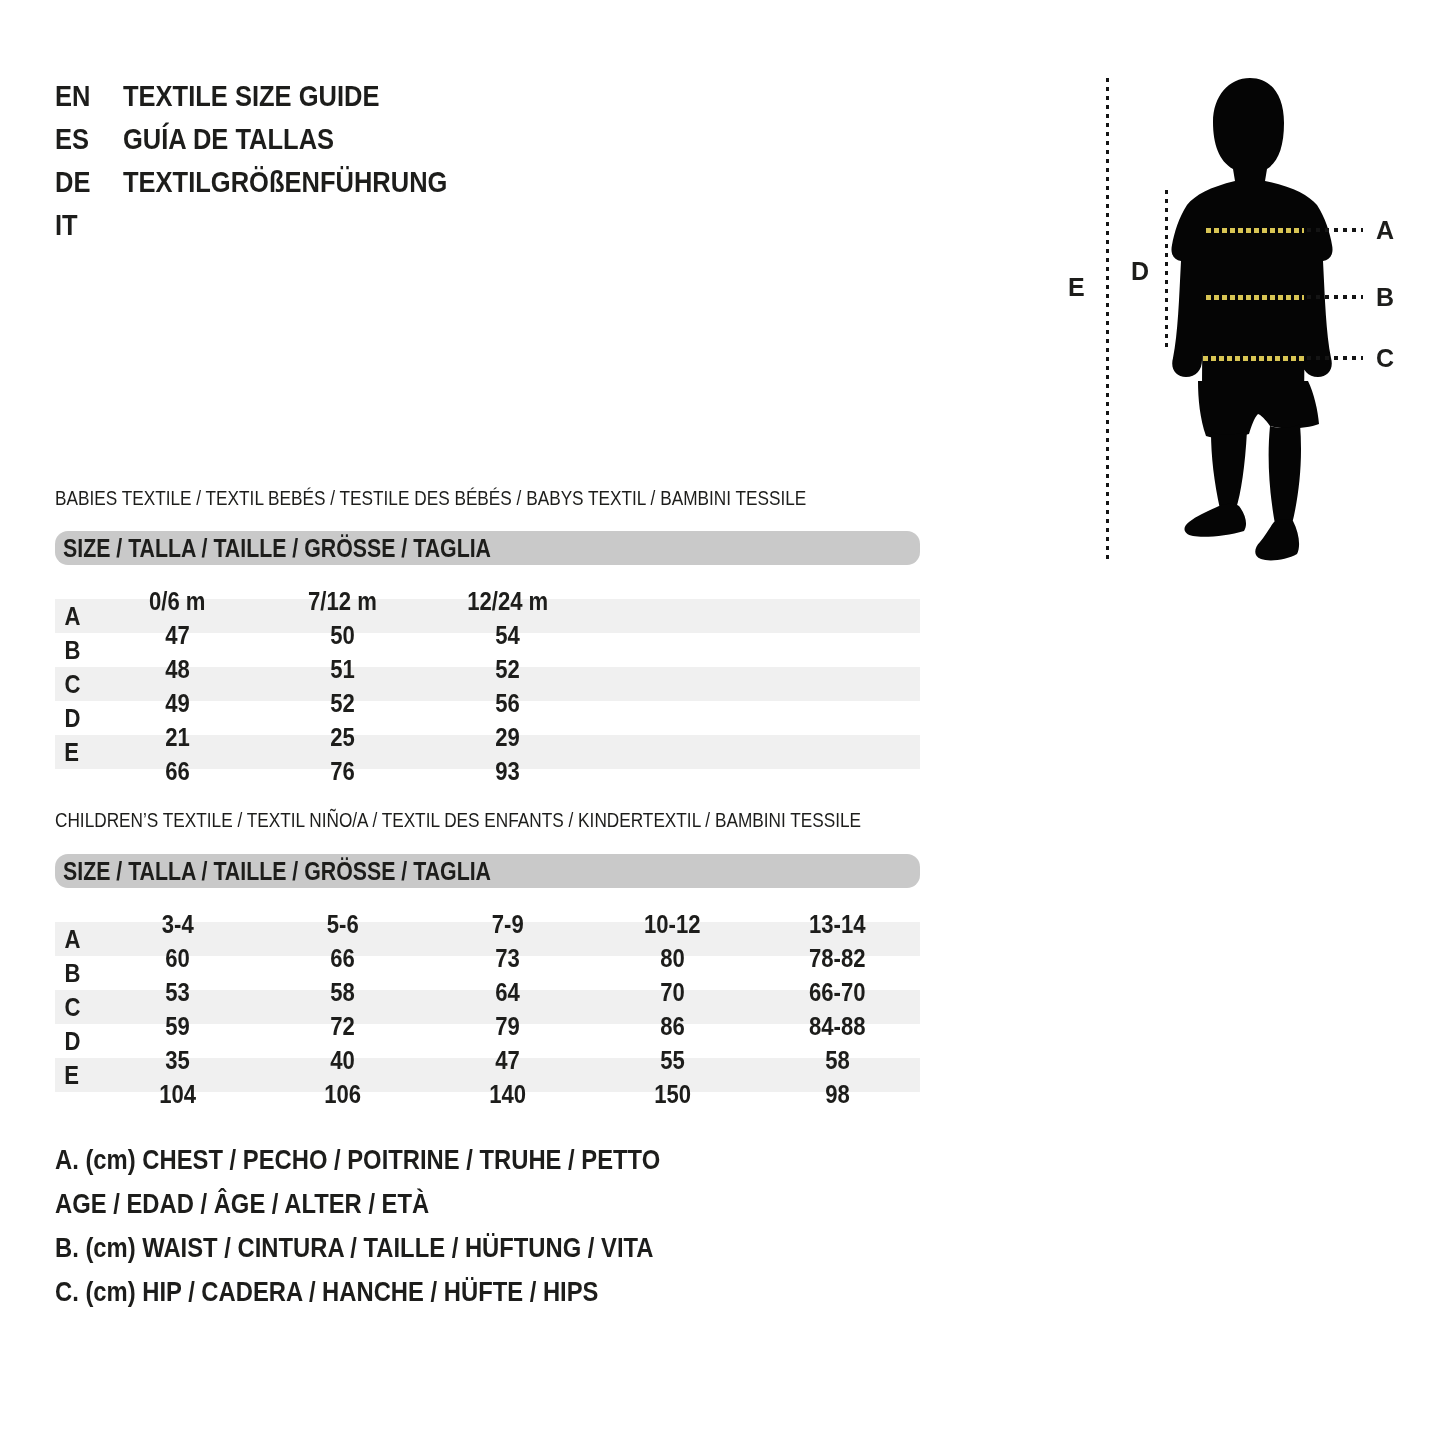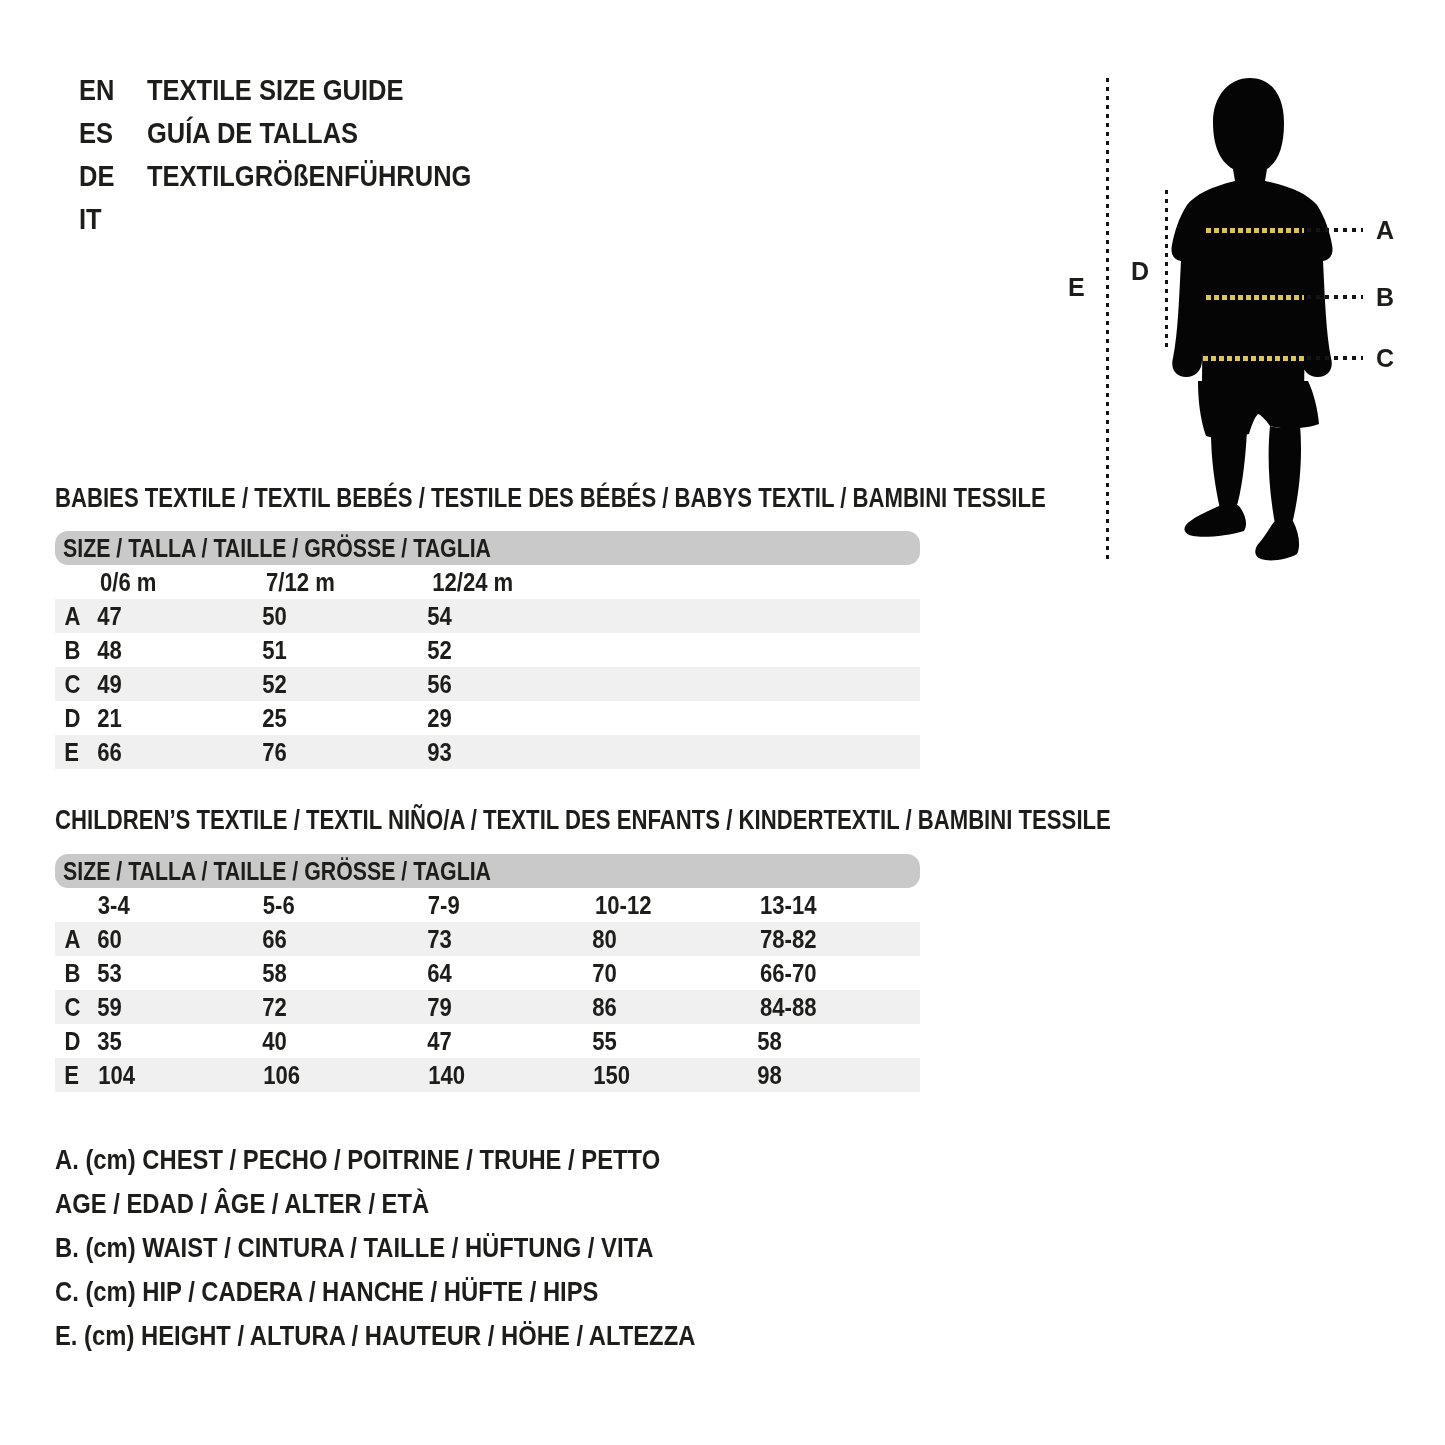--- a/index.html
+++ b/index.html
@@ -10,43 +10,43 @@
   html,body{background:#fff;}
   body{font-family:"Liberation Sans", sans-serif; color:var(--text);}
   .page{position:relative;width:1445px;height:1445px;background:#fff;overflow:hidden;}
 
   
   .cond{display:inline-block;transform:scaleX(0.85);transform-origin:0 50%;white-space:nowrap;}
   .cond82{display:inline-block;transform:scaleX(0.82);transform-origin:0 50%;white-space:nowrap;}
   .cond-c{display:inline-block;transform:scaleX(0.85);transform-origin:50% 50%;white-space:nowrap;}
 
   
-  .lang-header{position:absolute;left:55px;top:68px;margin-left:24px;}
+  .lang-header{position:absolute;left:55px;top:74px;}
   .lang-row{display:flex;height:43px;line-height:43px;font-size:30px;font-weight:700;}
   .lang-code{width:68px;flex:0 0 68px;}
   
   .vdots{position:absolute;width:3px;
     background:repeating-linear-gradient(to bottom,var(--ink) 0 4px,transparent 4px 9px);}
   .hdash-y{position:absolute;height:5px;
     background:repeating-linear-gradient(to right,var(--yellow) 0 5px,transparent 5px 8px);}
   .hdash-k{position:absolute;height:4px;
     background:repeating-linear-gradient(to right,var(--ink) 0 4px,transparent 4px 9px);}
   .fig-label{position:absolute;font-size:25px;font-weight:700;line-height:28px;}
   .silhouette{position:absolute;left:1158px;top:75px;}
 
   
-  .section-title{position:absolute;left:55px;font-size:27px;font-weight:700;line-height:34px;}
+  .section-title{position:absolute;left:55px;font-size:21px;font-weight:400;line-height:34px;}
 
   
   .sg-table{position:absolute;left:55px;width:865px;font-size:26px;font-weight:700;}
   .band{height:34px;line-height:34px;background:var(--band);padding-left:8px;border-radius:13px;}
   .trow{display:flex;height:34px;line-height:34px;}
   .trow.striped{background:var(--stripe);}
   .row-label{flex:0 0 40px;padding-left:8px;text-align:left;}
-  .tcell{flex:0 0 165px;text-align:left;}
+  .tcell{flex:0 0 165px;text-align:center;margin-top:19px;}
 
   
   .legend{position:absolute;left:55px;top:1138px;}
   .legend-line{height:44px;line-height:44px;font-size:28px;font-weight:700;}
 </style>
 </head>
 <body>
 
 <div class="page">
 
@@ -215,16 +215,15 @@
         <span class="tcell"><span class="cond-c">150</span></span>
         <span class="tcell"><span class="cond-c">98</span></span>
       </div>
     </div>
 
   <div class="legend" id="legendBlock">
       <div class="legend-line"><span class="cond">A. (cm) CHEST / PECHO / POITRINE / TRUHE / PETTO</span></div>
       <div class="legend-line"><span class="cond">AGE / EDAD / ÂGE / ALTER / ETÀ</span></div>
       <div class="legend-line"><span class="cond">B. (cm) WAIST / CINTURA / TAILLE / HÜFTUNG / VITA</span></div>
       <div class="legend-line"><span class="cond">C. (cm) HIP / CADERA / HANCHE / HÜFTE / HIPS</span></div>
-      <div class="legend-line"><span class="cond">E. (cm) HEIGHT / ALTURA / HAUTEUR / HÖHE / ALTEZZA</span></div>
     </div>
 
 </div>
 
 </body></html>

